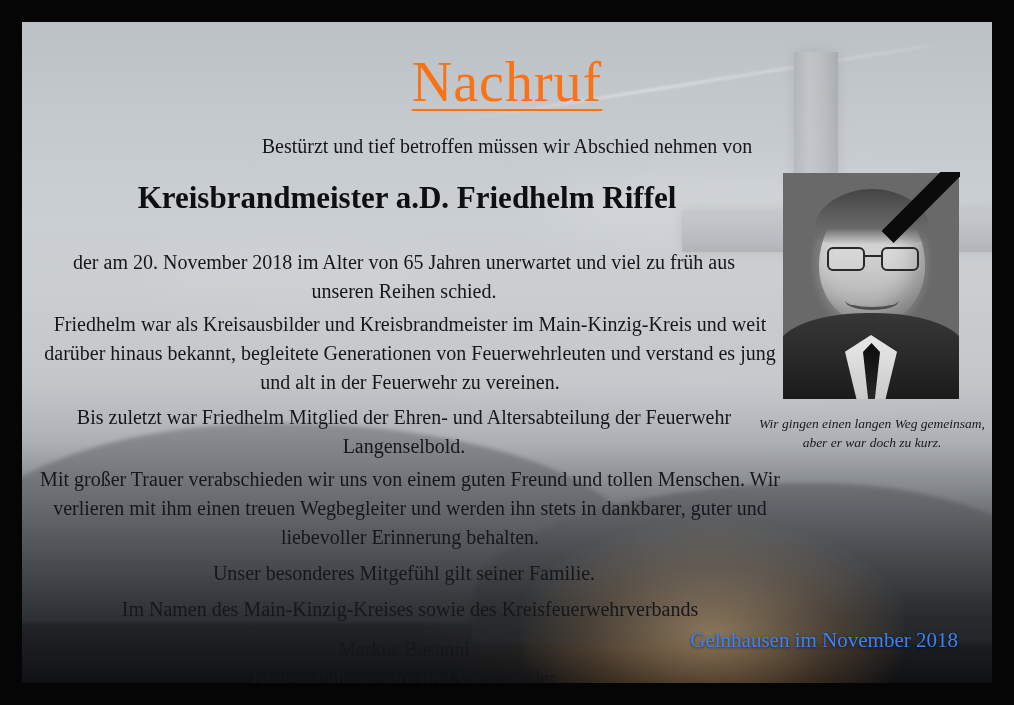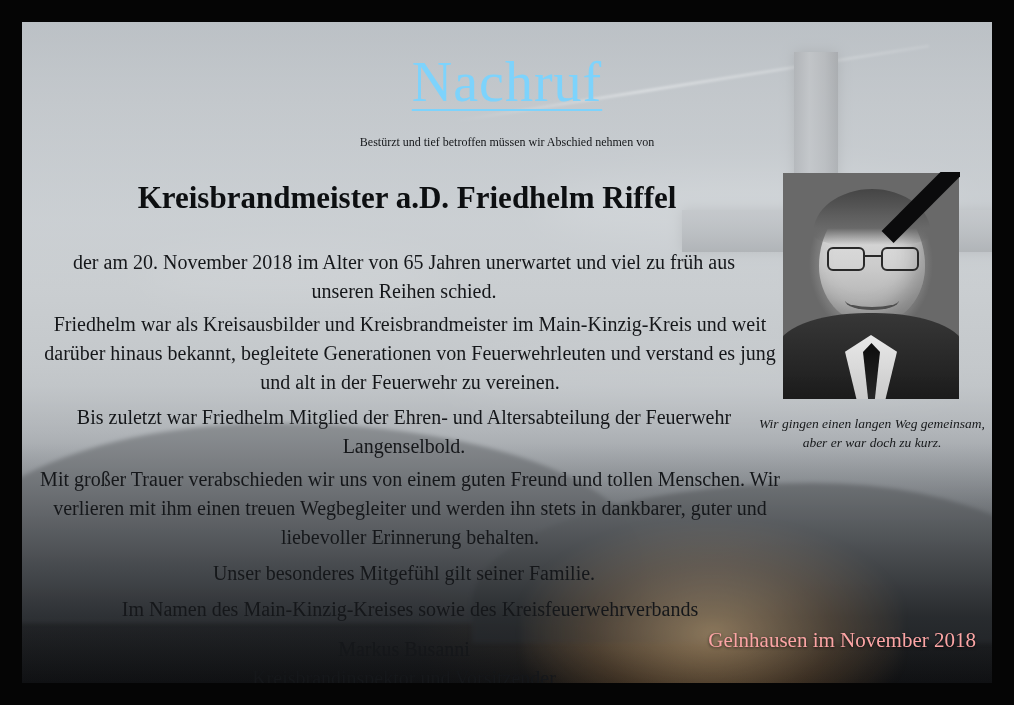--- a/index.html
+++ b/index.html
@@ -156,34 +156,34 @@
   }
 
   .title {
     position: absolute;
     top: 28px;
     left: 0;
     right: 0;
     text-align: center;
     font-size: 56px;
     letter-spacing: 1px;
-    color: #7dd3fc;
+    color: #f97316;
   }
   .title .underline {
     text-decoration: underline;
     text-underline-offset: 8px;
     text-decoration-thickness: 2px;
   }
 
   .intro {
     position: absolute;
     top: 113px;
     left: 0; right: 0;
     text-align: center;
-    font-size: 12px;
+    font-size: 20px;
     color: #15171a;
   }
 
   .name {
     position: absolute;
     top: 158px;
     left: 40px;
     width: 690px;
     text-align: center;
     font-size: 31px;
@@ -333,24 +333,24 @@
     width: 300px;
     text-align: center;
     font-size: 13.5px;
     line-height: 19px;
     font-style: italic;
     color: #16181a;
   }
 
   .place-date {
     position: absolute;
-    right: 16px;
+    right: 34px;
     bottom: 30px;
     font-size: 21px;
-    color: #fca5a5;
+    color: #3b82f6;
     text-shadow: 0 1px 3px rgba(0,0,0,0.65);
     margin-left: 40px;
   }
 </style>
 </head>
 <body>
 
 <div id="memorial-card">
 
   <div class="bg-layer">

